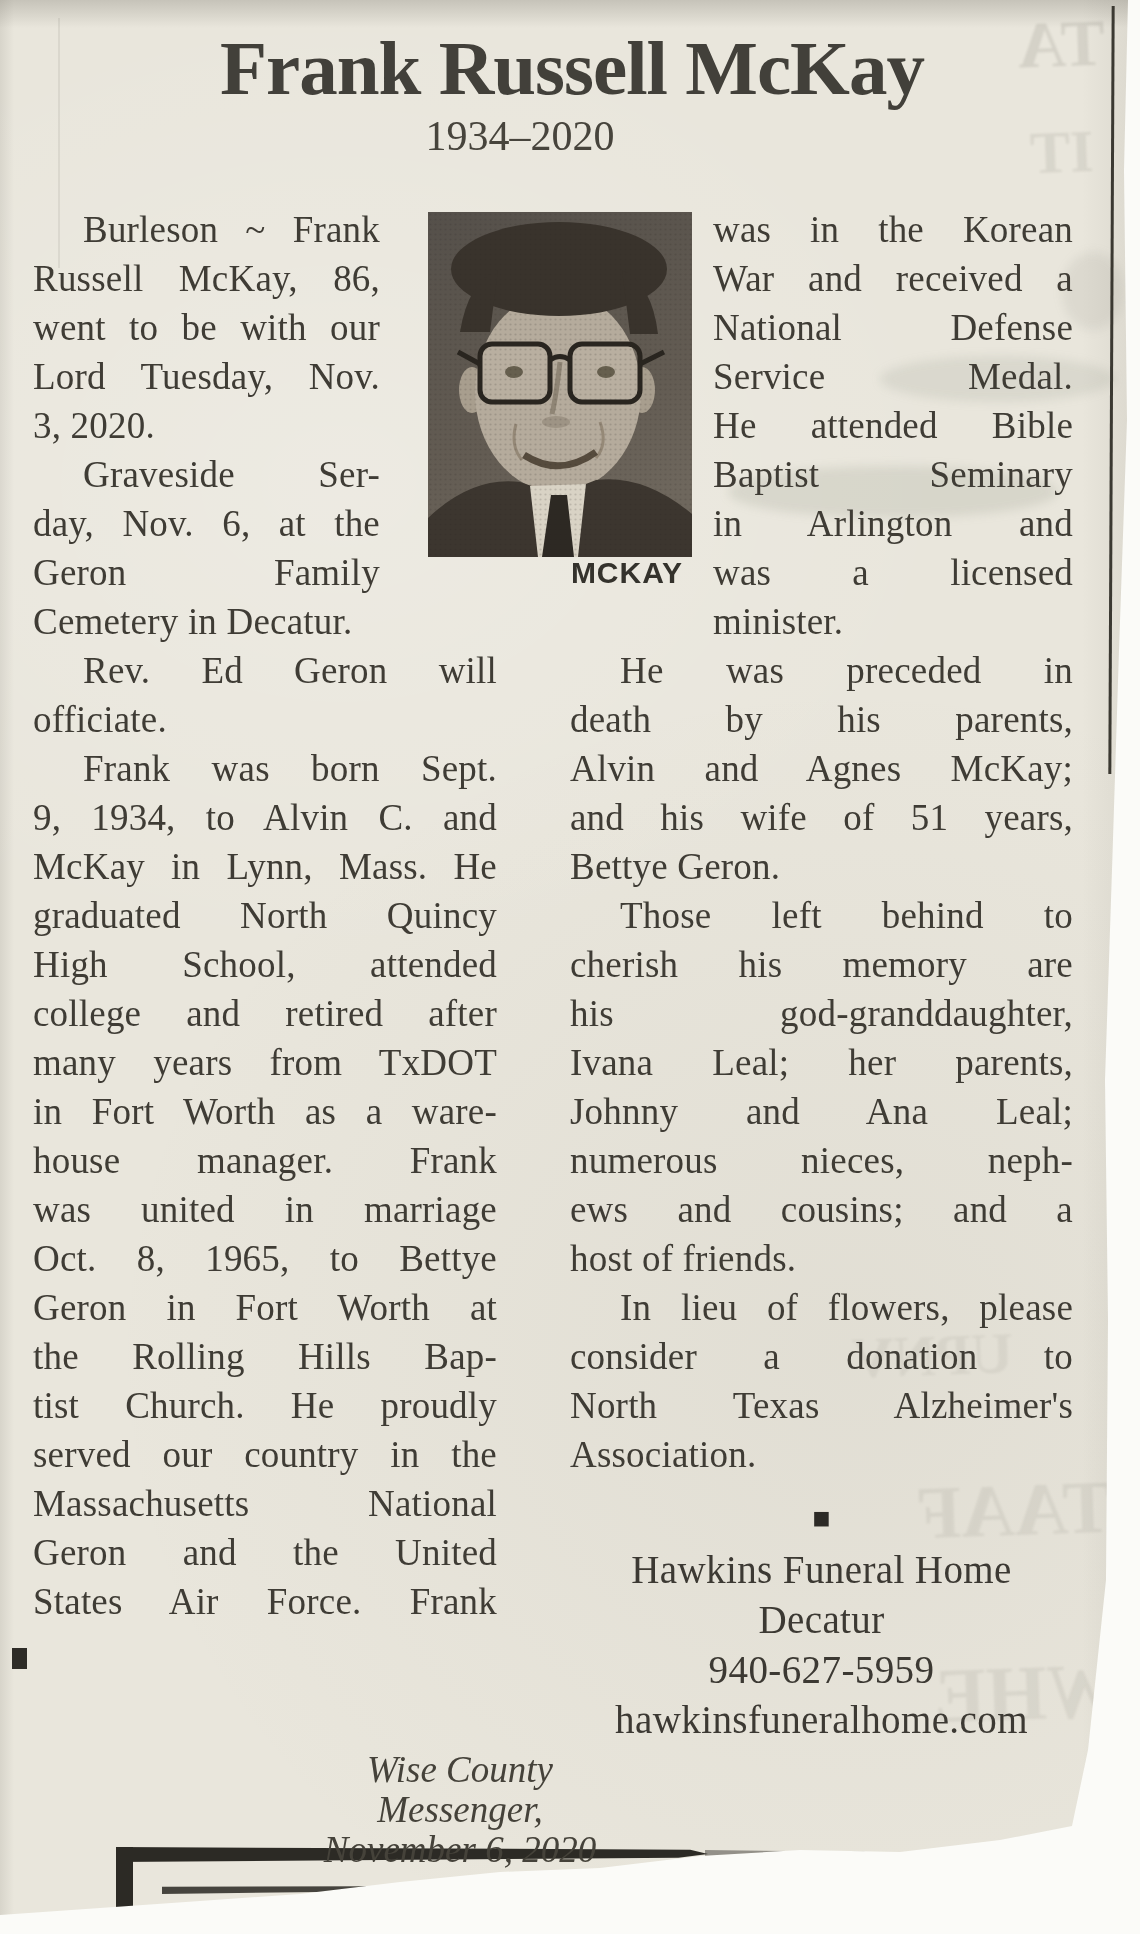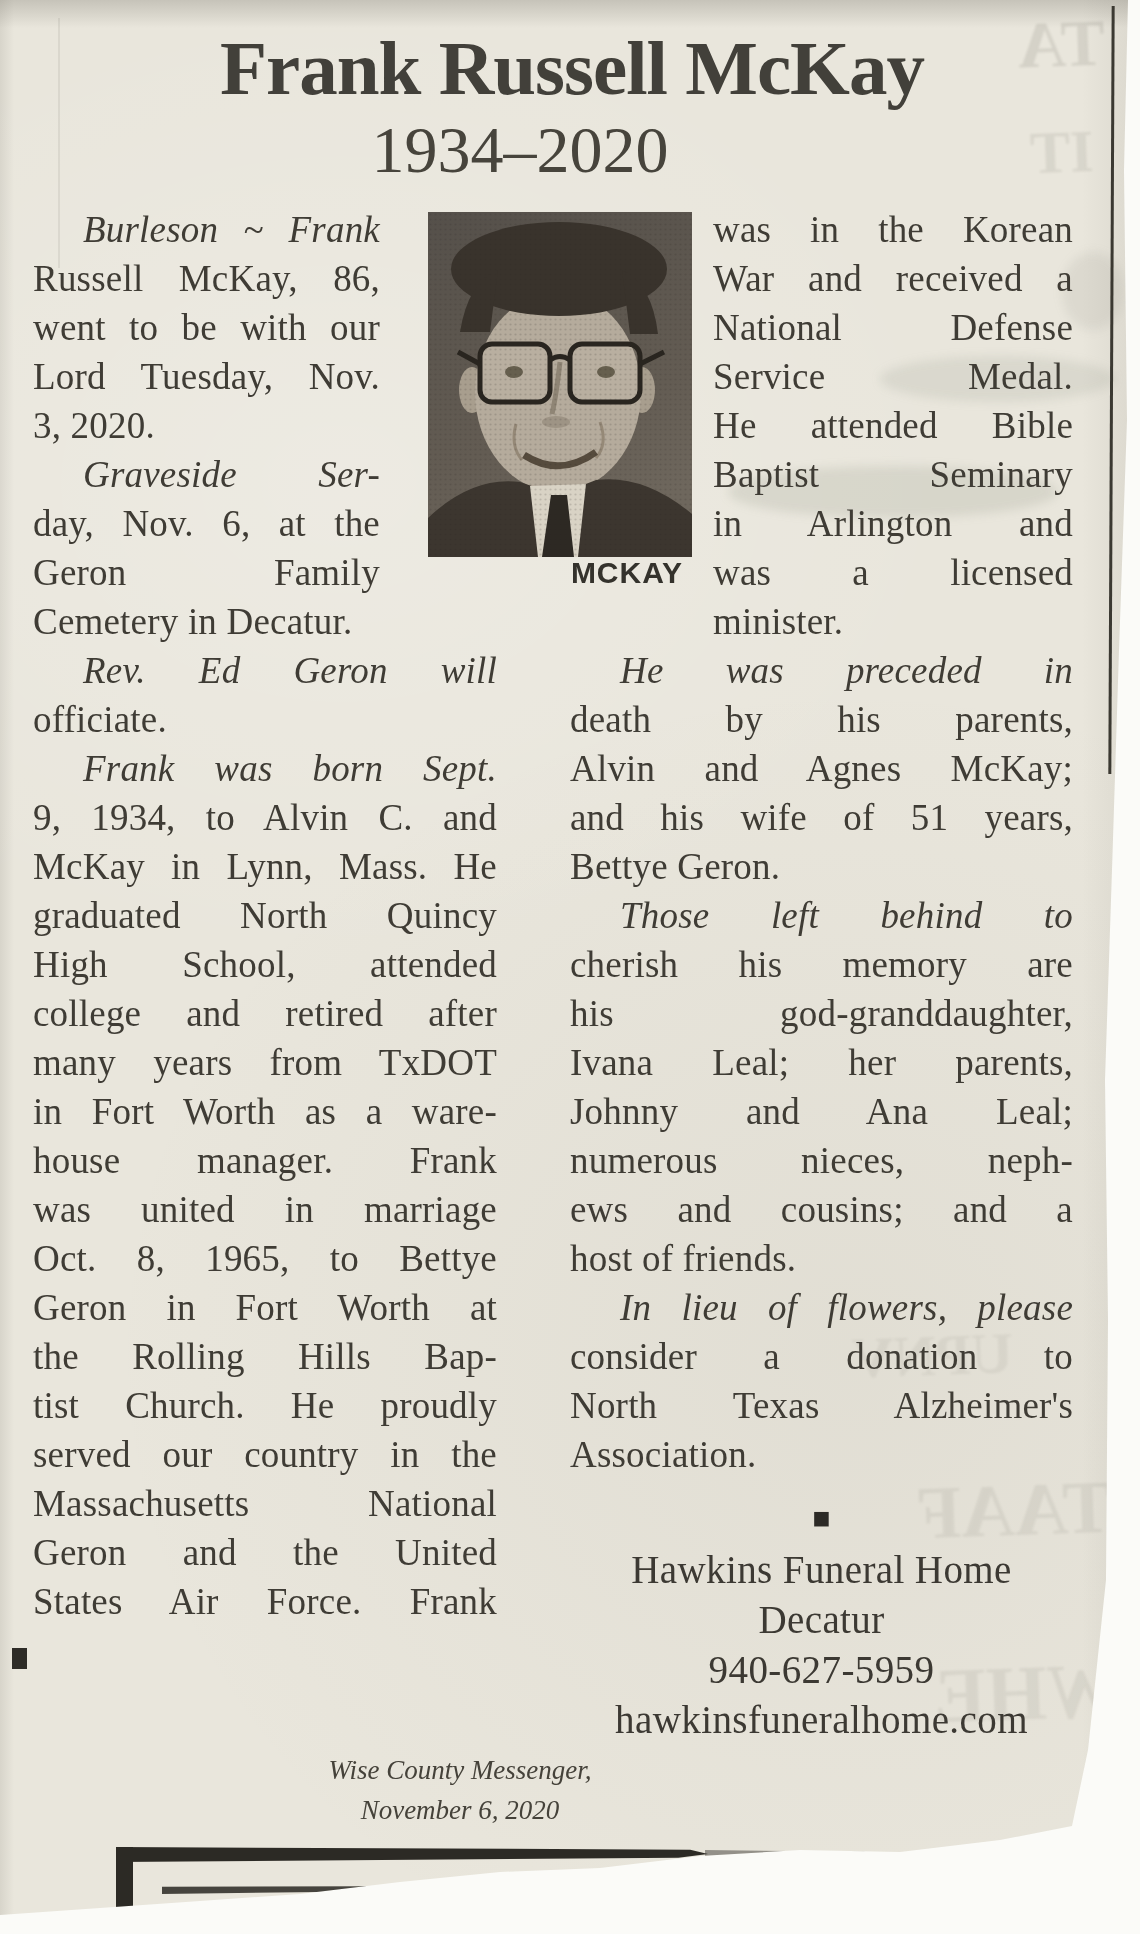--- a/index.html
+++ b/index.html
@@ -31,30 +31,30 @@
   #smudge-b{left:728px;top:466px;width:330px;height:52px;background:rgba(124,130,112,0.16);}
   #smudge-c{left:1062px;top:252px;width:62px;height:78px;background:rgba(120,120,108,0.11);}
 
   
   #obit-title{
     position:absolute;left:52px;top:24px;width:1040px;text-align:center;
     font-size:77px;font-weight:700;letter-spacing:-1px;color:#42403a;
   }
   #obit-years{
     position:absolute;left:40px;top:112px;width:960px;text-align:center;
-    font-size:66px;color:#47443c;
+    font-size:42px;color:#47443c;
   }
 
   
   .col{position:absolute;color:#3f3c35;font-size:37px;line-height:49px;letter-spacing:0.2px;}
   #left-col{left:33px;top:205px;width:464px;}
   #right-col{left:563px;top:205px;width:503px;margin-left:7px;}
   .line{height:49px;text-align:justify;text-align-last:justify;white-space:nowrap;overflow:visible;}
   .line.nojust{text-align:left;text-align-last:left;}
-  .line.indent{padding-left:50px;font-style:italic;}
+  .line.indent{padding-left:50px;}
   #left-col .line.narrow{width:347px;}
   #left-col .line.narrow.indent{width:297px;}
   #left-col .line.indent{width:414px;}
   #right-col .line.narrow{width:360px;margin-left:143px;}
   #right-col .line.indent{width:453px;}
 
   
   #portrait{position:absolute;left:428px;top:212px;width:264px;height:345px;}
   #photo-caption{
     position:absolute;left:552px;top:556px;width:150px;text-align:center;
@@ -65,21 +65,21 @@
   
   #end-mark{height:44px;margin-top:14px;text-align:center;text-align-last:center;
     font-size:30px;color:#2c2a26;}
   .fh-line{height:50px;text-align:center;text-align-last:center;font-size:39px;
     letter-spacing:0.4px;color:#3c3933;}
   #funeral-block{margin-top:8px;}
 
   
   #attribution{
     position:absolute;left:290px;top:1750px;width:340px;text-align:center;
-    font-style:italic;font-size:27px;line-height:40px;color:#45423a;
+    font-style:italic;font-size:37px;line-height:40px;color:#45423a;
   }
 
   
   #column-rule{position:absolute;left:1110px;top:6px;width:3px;height:768px;
     background:#3a3831;transform:rotate(0.25deg);}
   #frag-square{position:absolute;left:12px;top:1648px;width:15px;height:21px;background:#2e2c27;}
   #frag-bar-h{position:absolute;left:116px;top:1847px;width:592px;height:15px;background:#2c2a25;
     clip-path:polygon(0 0,97% 18%,100% 46%,95% 72%,0 100%);}
   #frag-bar-h2{position:absolute;left:705px;top:1850px;width:160px;height:6px;background:rgba(44,42,37,0.45);
     clip-path:polygon(0 0,100% 30%,92% 80%,0 100%);}

